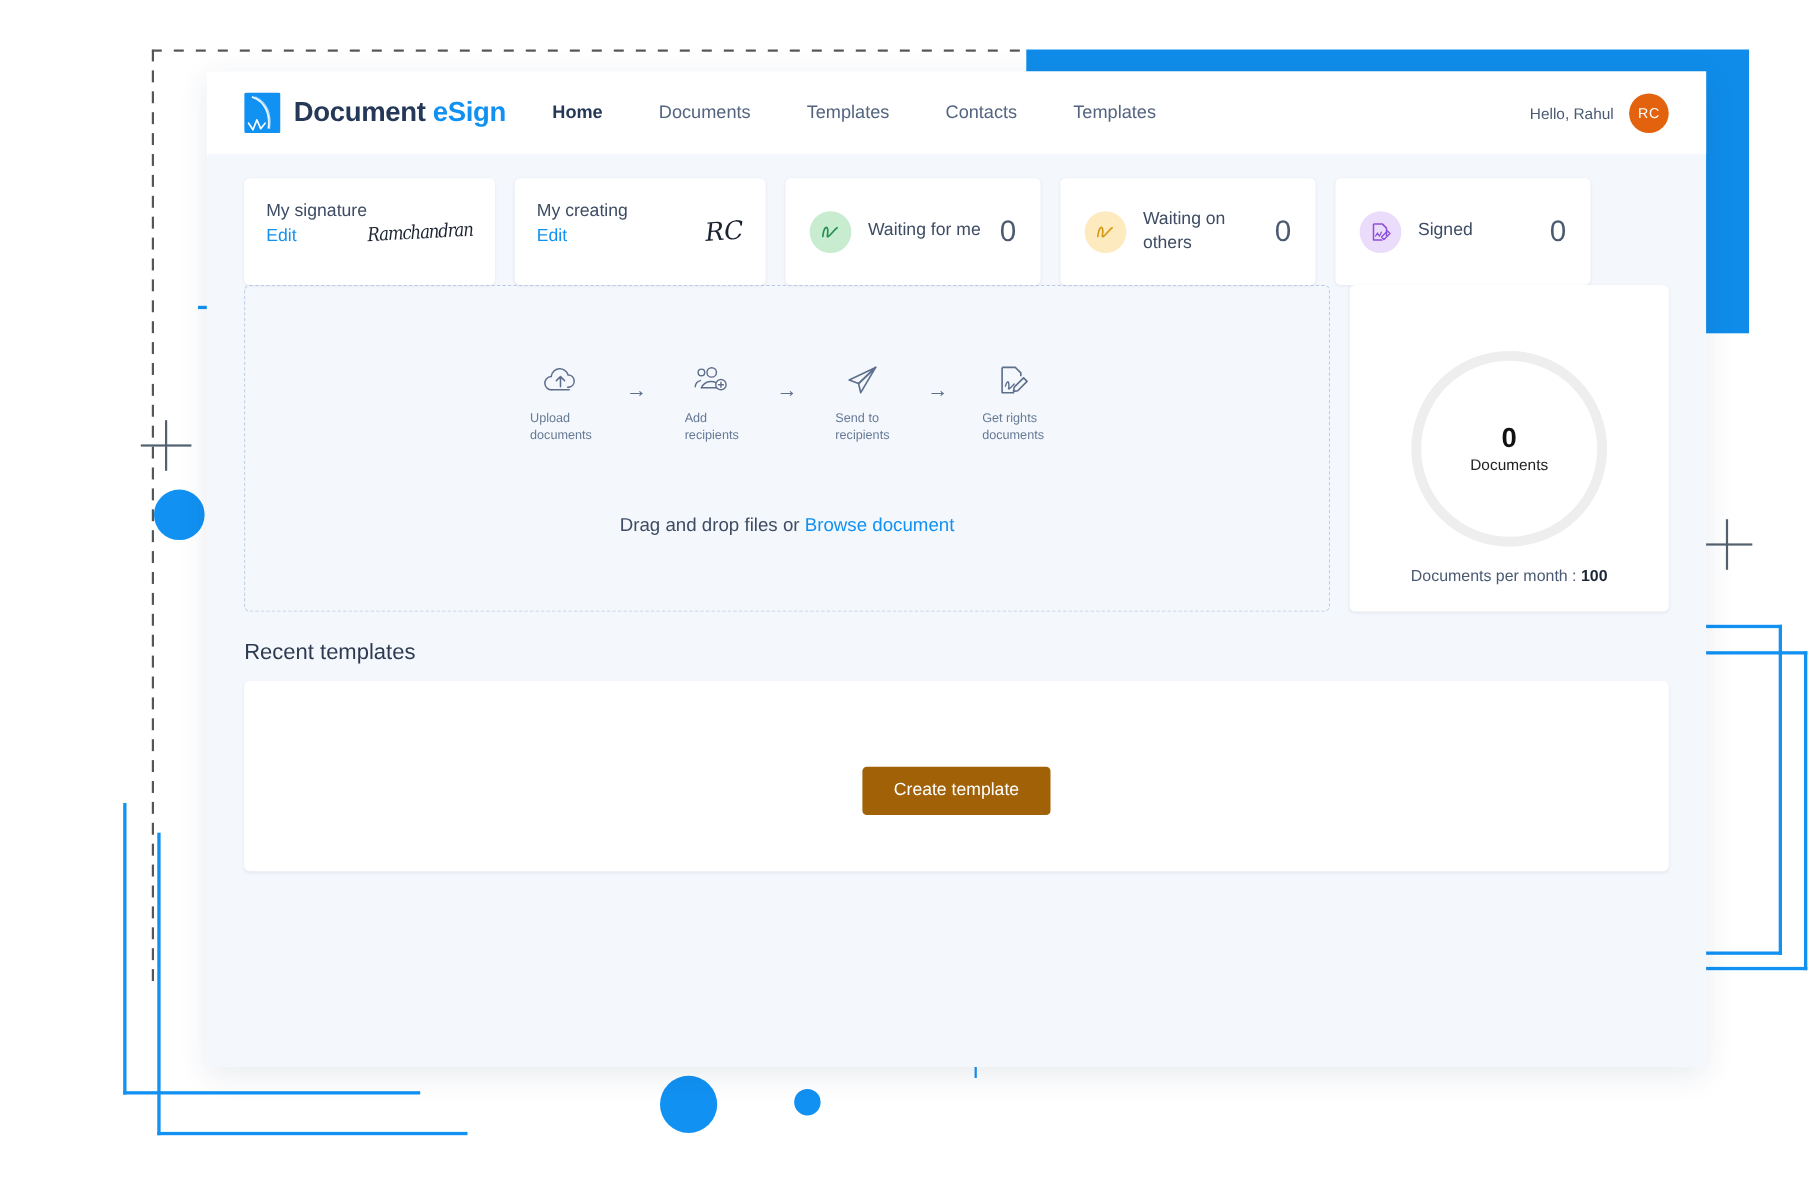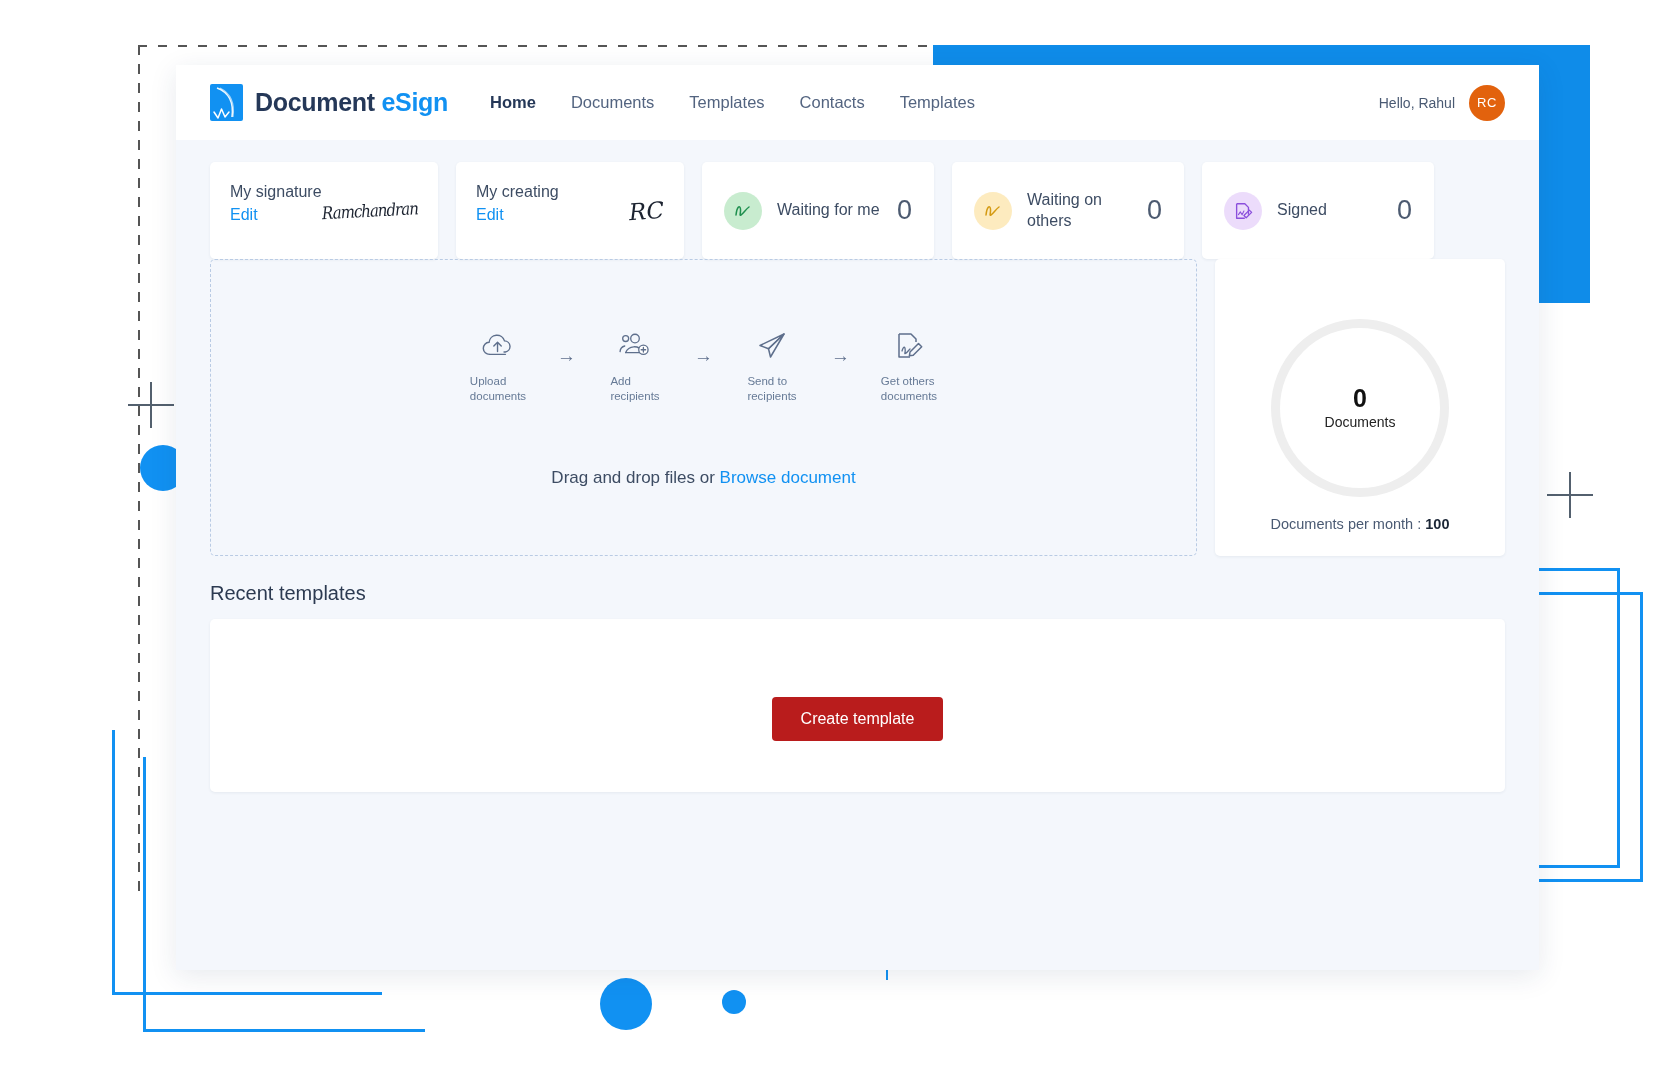--- a/index.html
+++ b/index.html
@@ -32,30 +32,30 @@
   .circ-small { left:722px; top:990px; width:24px; height:24px; }
   .frame { position:absolute; border:3px solid #1191f2; }
   .frame-a { left:112px; top:730px; width:270px; height:265px; border-top:none; border-right:none; }
   .frame-b { left:143px; top:757px; width:282px; height:275px; border-top:none; border-right:none; }
   .frame-c { left:1490px; top:568px; width:130px; height:300px; border-left:none; }
   .frame-d { left:1518px; top:592px; width:125px; height:290px; border-left:none; }
   .deco-line-left { left:180px; top:278px; width:40px; height:3px; background:#1191f2; }
   .deco-tick { left:886px; top:962px; width:2px; height:18px; background:#1191f2; }
 
   
-  #app { position:absolute; left:176px; top:65px; width:1363px; height:905px;
+  #app { position:absolute; left:188px; top:65px; width:1363px; height:905px;
          background:#f4f7fc; box-shadow:0 6px 26px rgba(26,49,85,.10); }
 
   
   .topbar { height:75px; background:#fff; display:flex; align-items:center; padding:0 34px; }
   .logo-wrap { display:flex; align-items:center; gap:12px; margin-right:42px; }
   .logo-mark { width:33px; height:37px; flex:none; }
   .logo-text { font-size:25px; font-weight:bold; color:#253858; letter-spacing:-.3px; white-space:nowrap;}
   .logo-text .hl { color:#1191f2; }
-  .nav { display:flex; align-items:flex-start; gap:35px; }
+  .nav { display:flex; align-items:flex-start; gap:51px; }
   .nav-item { font-size:16.5px; color:#536480; cursor:pointer; white-space:nowrap; }
   .nav-item.active { color:#253858; font-weight:bold; }
   .user-area { margin-left:auto; display:flex; align-items:center; gap:14px; }
   .hello { font-size:14px; color:#4a5a73; white-space:nowrap;}
   .avatar { width:36px; height:36px; border-radius:50%; background:#e2620d; color:#fff;
             font-size:13px; display:flex; align-items:center; justify-content:center; letter-spacing:.5px;}
 
   
   .content { padding:22px 34px 0 34px; }
 
@@ -99,21 +99,21 @@
            display:flex; flex-direction:column; align-items:center; justify-content:center; }
   .donut-num { font-size:25px; font-weight:bold; color:#111; line-height:1; }
   .donut-cap { font-size:14px; color:#222; margin-top:3px; }
   .chart-foot { position:absolute; bottom:24px; font-size:14.5px; color:#4a5a73; }
   .chart-foot b { color:#1b2636; }
 
   
   .tpl-card { background:#fff; border-radius:5px; height:173px; box-shadow:0 1px 3px rgba(30,50,90,.07);
               display:flex; flex-direction:column; align-items:center; justify-content:center; }
   .tpl-empty { font-size:16.5px; color:#53627a; }
-  .btn-primary { margin-top:27px; background:#b91c1c; color:#fff; border:none; border-radius:4px;
+  .btn-primary { margin-top:27px; background:#a16207; color:#fff; border:none; border-radius:4px;
                  font-size:16px; padding:13px 29px; cursor:pointer; font-family:inherit; }
   .copyright { text-align:center; font-size:13px; color:#8b98ab; margin-top:26px; }
 </style>
 </head>
 <body>
 
 <div id="stage">
 
   <div class="deco deco-blue-block"></div>
   <div class="deco deco-dots-h"></div>
@@ -262,21 +262,21 @@
 
               <div class="step">
                 <span class="step-ico">
                   <svg width="30" height="30" viewBox="0 0 30 30">
                     <path d="M5 3 h12 l5 5 v3" stroke="#5e6f8c" stroke-width="1.5" fill="none" stroke-linejoin="round"></path>
                     <path d="M5 3 v23 h11" stroke="#5e6f8c" stroke-width="1.5" fill="none" stroke-linejoin="round"></path>
                     <path d="M8 20 c1.5 -5, 3 -5, 3.2 -1 c.2 3 -1.2 4 .3 3.4 c1.4 -.6 3 -3 4.5 -4.4" stroke="#5e6f8c" stroke-width="1.3" fill="none" stroke-linecap="round"></path>
                     <path d="M16 21 l8.5 -8.5 l3.2 3.2 l-8.5 8.5 l-3.8 .6 z" stroke="#5e6f8c" stroke-width="1.5" fill="none" stroke-linejoin="round"></path>
                   </svg>
                 </span>
-                <span class="step-label"><span>Get others</span><br><span>documents</span></span>
+                <span class="step-label"><span>Get rights</span><br><span>documents</span></span>
               </div>
 
             </div>
 
             <div class="dz-text"><span>Drag and drop files or </span><a>Browse document</a></div>
           </div>
         </div>
 
         <div class="col-right">
           <div class="chart-card">

